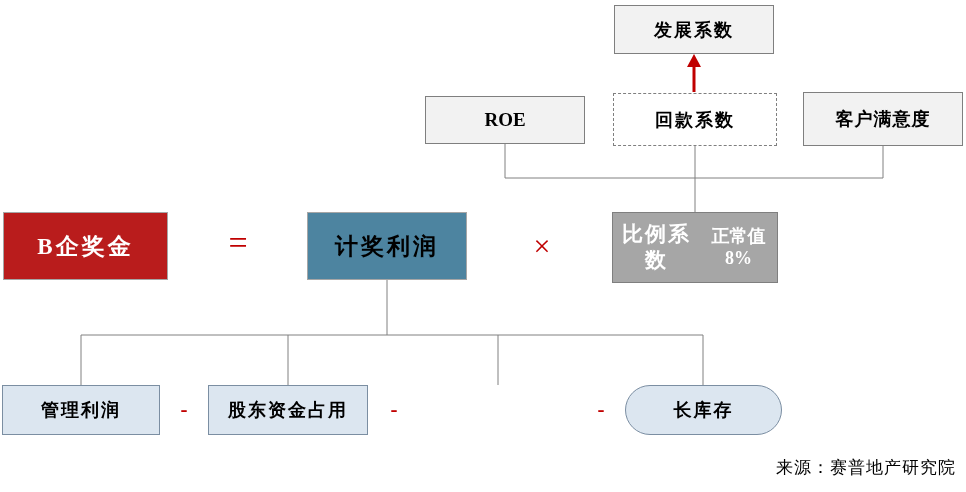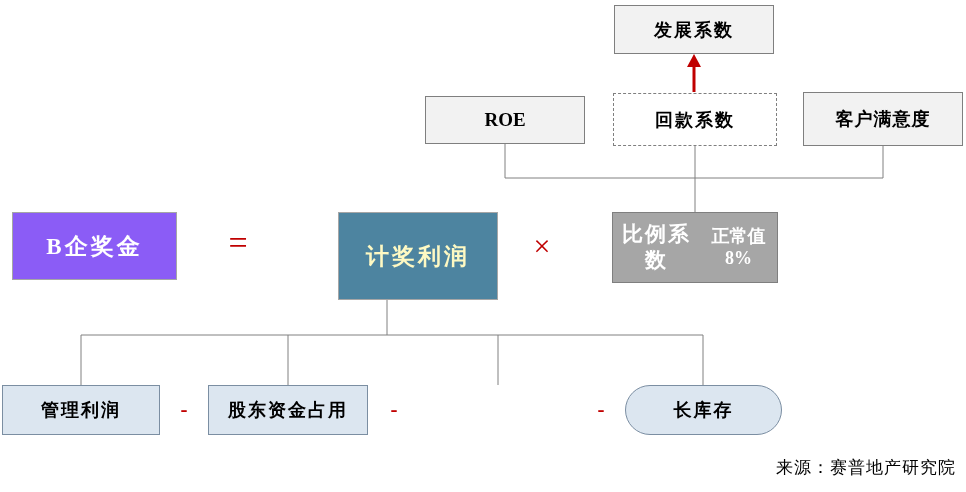--- a/index.html
+++ b/index.html
@@ -14,22 +14,22 @@
     display:flex; align-items:center; justify-content:center;
     font-weight:bold; color:#000; text-align:center;
     font-family:"Liberation Serif","DejaVu Serif",serif;
   }
   
   #dev-box        { left:614px; top:5px;  width:160px; height:49px; background:#f2f2f2; border:1px solid #7f7f7f; font-size:18px; letter-spacing:2px; }
   #roe-box        { left:425px; top:96px; width:160px; height:48px; background:#f2f2f2; border:1px solid #7f7f7f; font-size:19px; }
   #collection-box { left:613px; top:93px; width:164px; height:53px; background:#ffffff; border:1px dashed #7f7f7f; font-size:18px; letter-spacing:2px; }
   #satisfaction-box{ left:803px; top:92px; width:160px; height:54px; background:#f2f2f2; border:1px solid #7f7f7f; font-size:18px; letter-spacing:1px; }
   
-  #bonus-box  { left:12px;   top:212px; width:165px; height:68px; background:#8b5cf6; border:1px solid #a6a6a6; color:#fff; font-size:23px; letter-spacing:3px; }
-  #profit-box { left:307px; top:212px; width:160px; height:88px; background:#4d84a0; border:1px solid #a6a6a6; color:#fef9c3; font-size:23px; letter-spacing:3px;margin-left:31px; }
+  #bonus-box  { left:3px;   top:212px; width:165px; height:68px; background:#b91c1c; border:1px solid #a6a6a6; color:#fff; font-size:23px; letter-spacing:3px; }
+  #profit-box { left:307px; top:212px; width:160px; height:68px; background:#4d84a0; border:1px solid #a6a6a6; color:#000000; font-size:23px; letter-spacing:3px; }
   #coeff-box  { left:612px; top:212px; width:166px; height:71px; background:#a6a6a6; border:1px solid #7f7f7f; color:#fff; line-height:1.2; }
   #coeff-box .coeff-title    { font-size:21px; letter-spacing:2px; }
   #coeff-box .coeff-subtitle { font-size:18px; }
   .op { position:absolute; color:#c00000; text-align:center; font-family:"Liberation Serif","DejaVu Serif",serif; }
   #equals { left:220px; top:224px; width:36px; font-size:34px; font-weight:normal; }
   #times  { left:525px; top:229px; width:34px; font-size:30px; font-weight:normal; }
   .minus  { top:397px; width:22px; font-size:21px; font-weight:bold; }
   #minus-1 { left:173px; }
   #minus-2 { left:383px; }
   #minus-3 { left:590px; }

